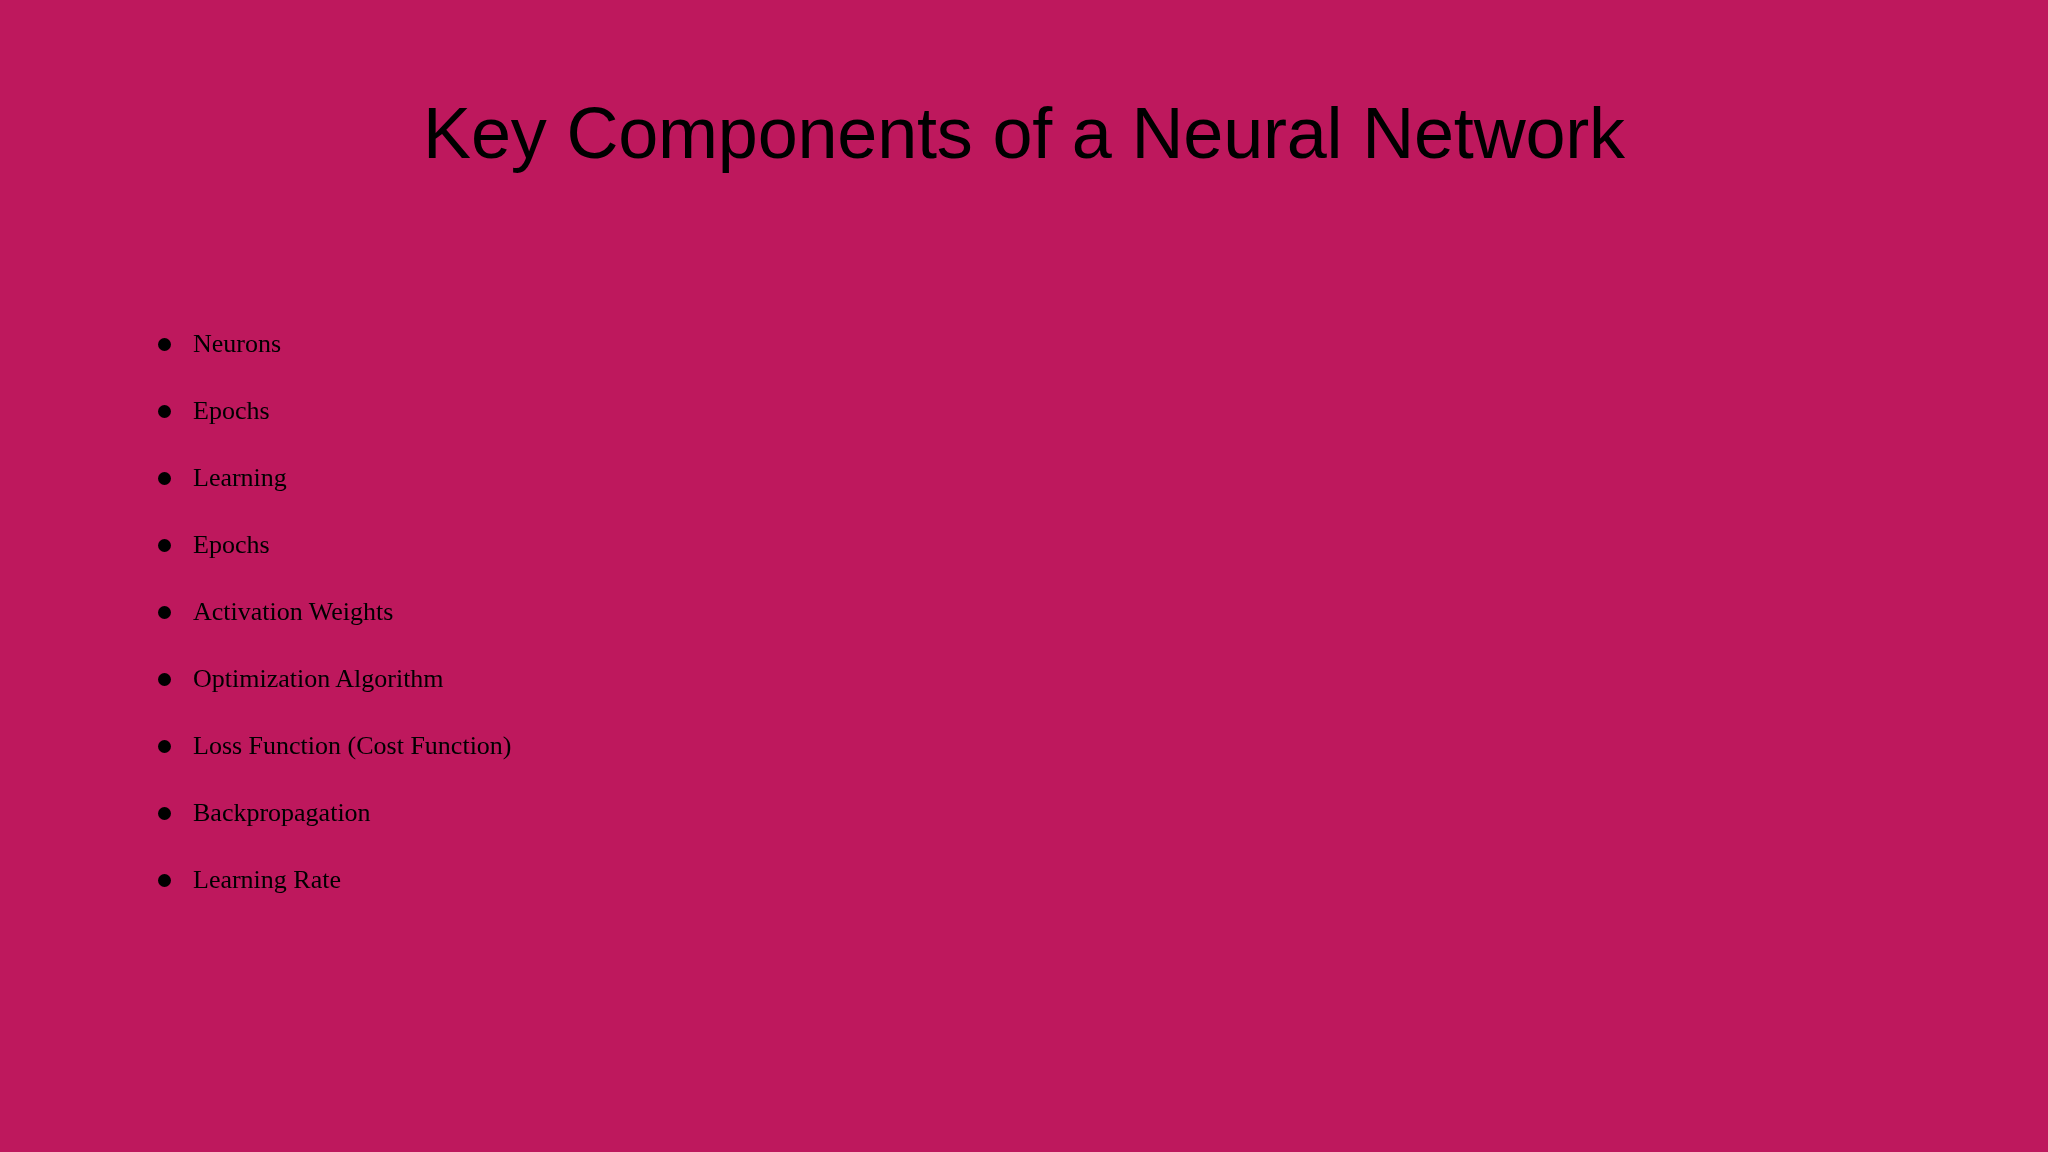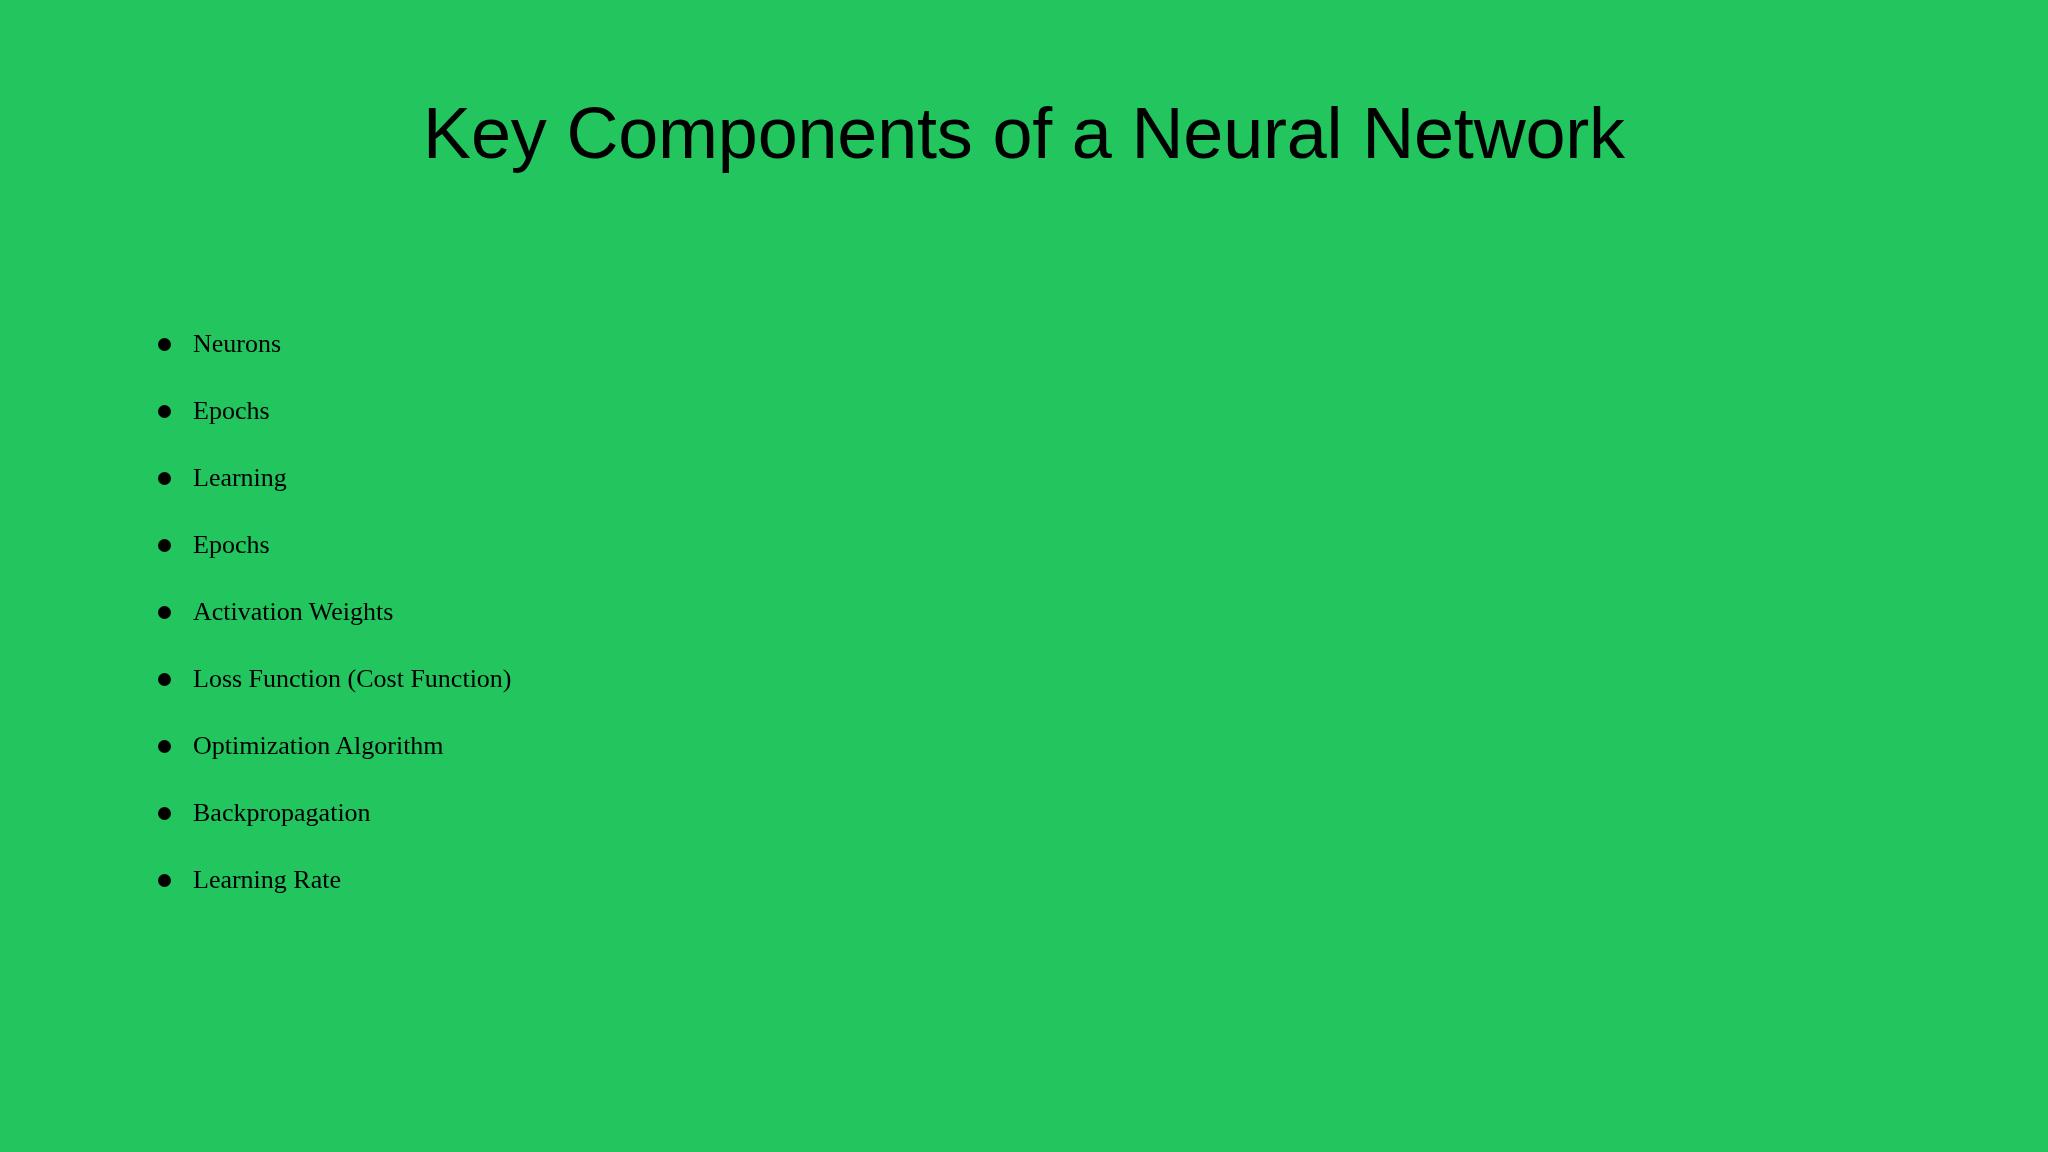--- a/index.html
+++ b/index.html
@@ -7,21 +7,21 @@
     padding: 0;
     background: #ffffff;
   }
   body {
     font-family: "Liberation Sans", sans-serif;
   }
   .slide {
     position: relative;
     width: 2048px;
     height: 1152px;
-    background: #22c55e;
+    background: #be185d;
     overflow: hidden;
     box-sizing: border-box;
   }
   .slide-title {
     position: absolute;
     left: 0;
     top: 96px;
     width: 2048px;
     text-align: center;
     font-family: "Liberation Sans", sans-serif;
@@ -91,25 +91,25 @@
     <li class="bullet-item">
       <span class="bullet-marker"></span>
       <span class="bullet-text">Epochs</span>
     </li>
     <li class="bullet-item">
       <span class="bullet-marker"></span>
       <span class="bullet-text">Activation Weights</span>
     </li>
     <li class="bullet-item">
       <span class="bullet-marker"></span>
-      <span class="bullet-text">Loss Function (Cost Function)</span>
+      <span class="bullet-text">Optimization Algorithm</span>
     </li>
     <li class="bullet-item">
       <span class="bullet-marker"></span>
-      <span class="bullet-text">Optimization Algorithm</span>
+      <span class="bullet-text">Loss Function (Cost Function)</span>
     </li>
     <li class="bullet-item">
       <span class="bullet-marker"></span>
       <span class="bullet-text">Backpropagation</span>
     </li>
     <li class="bullet-item">
       <span class="bullet-marker"></span>
       <span class="bullet-text">Learning Rate</span>
     </li>
   </ul>

